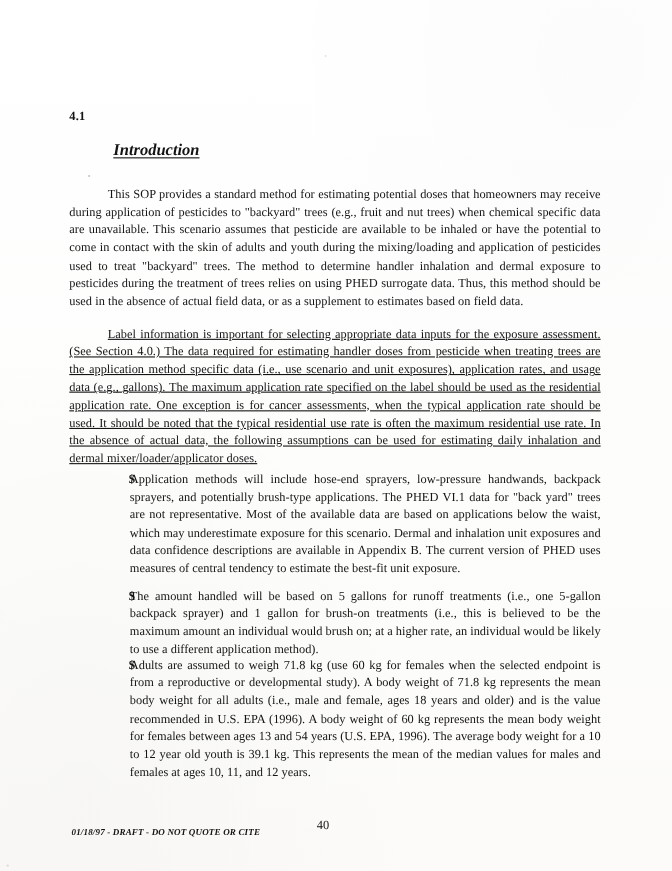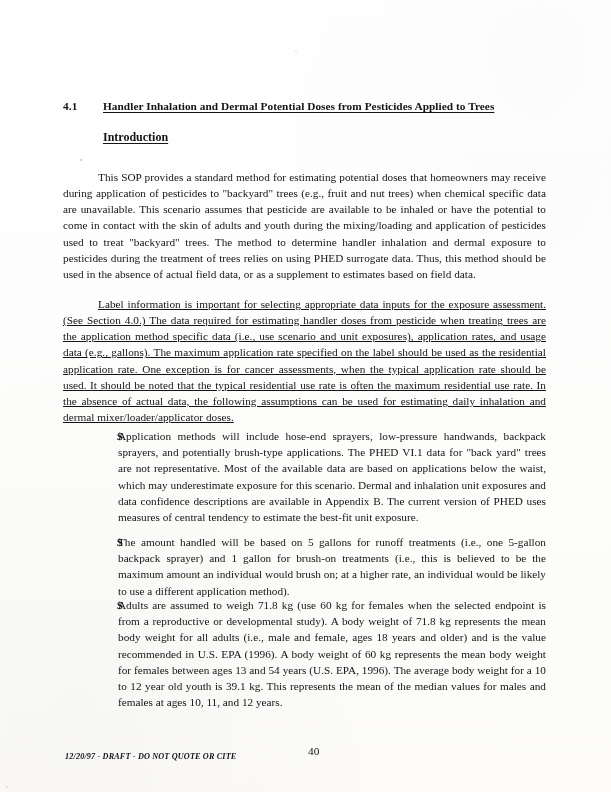--- a/index.html
+++ b/index.html
@@ -75,26 +75,27 @@
     text-decoration-thickness: 1.1px;
     letter-spacing: 0.05px;
     white-space: nowrap;
   }
 
   
   .sub-head {
     position: absolute;
     left: 103px;
     font-weight: bold;
-    font-size: 12px;
+    font-size: 15px;
     line-height: 14px;
     text-decoration: underline;
     text-underline-offset: 2px;
     text-decoration-thickness: 1.1px;
     white-space: nowrap;
+    font-style: italic;
   }
   #intro-heading { top: 130px; }
   #methods-heading { top: 273px; }
 
   
   .para {
     position: absolute;
     left: 63px;
     width: 483px;
     font-size: 11.25px;
@@ -148,40 +149,38 @@
     font-size: 8.2px;
     letter-spacing: 0.15px;
     white-space: nowrap;
   }
   .page-number {
     position: absolute;
     left: 288px;
     top: 745px;
     font-size: 11.3px;
     font-weight: normal;
-    margin-left: 20px;
   }
 
   
   .speck {
     position: absolute;
     background: rgba(0,0,0,0.22);
     border-radius: 50%;
     pointer-events: none;
   }
 </style>
 </head>
 <body>
 
 <div class="page">
   <div class="content">
 
     <div class="sec-head">
       <span class="sec-num">4.1</span>
-      <span class="sec-title">Handler Inhalation and Dermal Potential Doses from Pesticides Applied to Trees</span>
     </div>
 
     <div class="sub-head" id="intro-heading">Introduction</div>
 
     <div class="para" id="para-intro"><span class="indent"></span><span>This SOP provides a standard method for estimating potential doses that homeowners may receive during application of pesticides to "backyard" trees (e.g., fruit and nut trees) when chemical specific data are unavailable.  This scenario assumes that pesticide are available to be inhaled or have the potential to come in contact with the skin of adults and youth during the mixing/loading and application of pesticides used to treat "backyard" trees.  The method to determine handler inhalation and dermal exposure to pesticides during the treatment of trees relies on using PHED surrogate data.  Thus, this method should be used in the absence of actual field data, or as a supplement to estimates based on field data.</span></div>
 
 
     <div class="para" id="para-methods"><span class="indent"></span><span>Label information is important for selecting appropriate data inputs for the exposure assessment.  (See Section 4.0.)  The data required for estimating handler doses from pesticide when treating trees are the application method specific data (i.e., use scenario and unit exposures), application rates, and usage data (e.g., gallons).  The maximum application rate specified on the label should be used as the residential application rate.  One exception is for cancer assessments, when the typical application rate should be used.  It should be noted that the typical residential use rate  is often the maximum residential use rate.  In the absence of actual data, the following assumptions can be used for estimating daily inhalation and dermal mixer/loader/applicator doses.</span></div>
 
     <div class="bullet" id="bullet-1">
@@ -192,20 +191,20 @@
     <div class="bullet" id="bullet-2">
       <span class="bullet-mark">$</span>
       <span class="bullet-text">The amount handled will be based on 5 gallons for runoff treatments (i.e., one 5-gallon backpack sprayer) and 1 gallon for brush-on treatments (i.e., this is believed to be the maximum amount an individual would brush on; at a higher rate, an individual would be likely to use a different application method).</span>
     </div>
 
     <div class="bullet" id="bullet-3">
       <span class="bullet-mark">$</span>
       <span class="bullet-text">Adults are assumed to weigh 71.8 kg (use 60 kg for females when the selected endpoint is from a reproductive or developmental study).  A body weight of 71.8 kg represents the mean body weight for all adults (i.e., male and female, ages 18 years and older) and is the value recommended in U.S. EPA (1996).  A body weight of 60 kg represents the mean body weight for females between ages 13 and 54 years (U.S. EPA, 1996).  The average body weight for a 10 to 12 year old youth is 39.1 kg.  This represents the mean of the median values for males and females at ages 10, 11, and 12 years.</span>
     </div>
 
-    <div class="footer-note">12/20/97 - DRAFT - DO NOT QUOTE OR CITE</div>
+    <div class="footer-note">01/18/97 - DRAFT - DO NOT QUOTE OR CITE</div>
     <div class="page-number">40</div>
 
     <div class="speck" style="left:80px;  top:159px;  width:2px; height:2px;"></div>
     <div class="speck" style="left:295px; top:50px;  width:2px; height:2px; background:rgba(0,0,0,0.10);"></div>
     <div class="speck" style="left:6px;   top:786px; width:2px; height:2px; background:rgba(0,0,0,0.12);"></div>
   </div>
 </div>
 
 </body></html>

